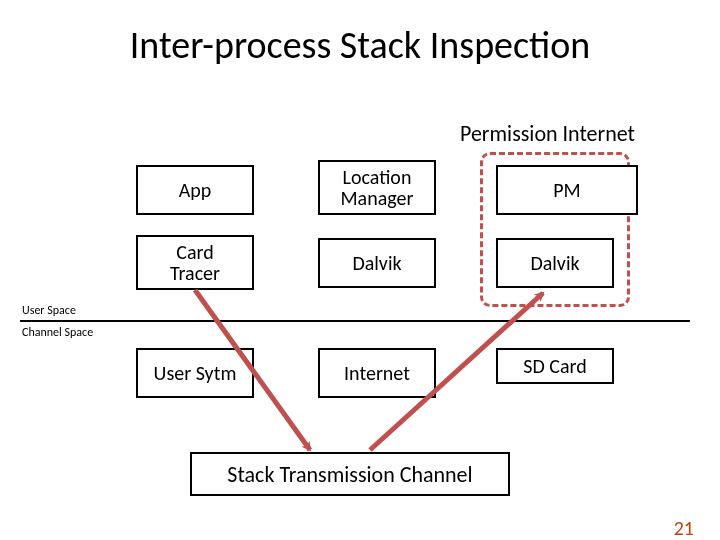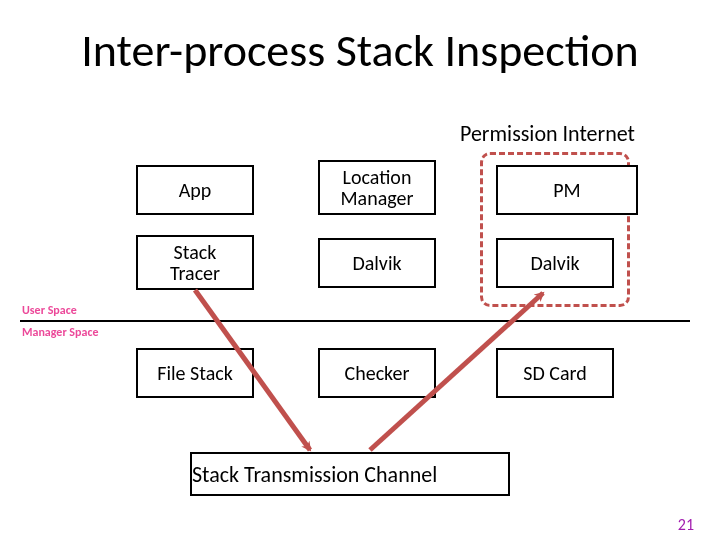--- a/index.html
+++ b/index.html
@@ -9,21 +9,21 @@
     background: #fff;
     font-family: "Calibri", "Segoe UI", Arial, sans-serif;
     position: relative;
     overflow: hidden;
   }
   .title {
     position: absolute;
     top: 22px;
     left: 0; right: 0;
     text-align: center;
-    font-size: 46px;
+    font-size: 38px;
     color: #000;
     font-weight: 400;
   }
   .perm-checker-label {
     position: absolute;
     top: 120px;
     left: 460px;
     font-size: 22px;
     color: #000;
   }
@@ -40,44 +40,45 @@
   }
   .dashed-group {
     position: absolute;
     border: 3px dashed #c0504d;
     border-radius: 10px;
     background: transparent;
   }
   .space-label {
     position: absolute;
     font-size: 12px;
-    font-weight: 700;
-    color: #ec4899;
+    font-weight: 400;
+    color: #000000;
   }
   .divider {
     position: absolute;
     left: 20px;
     right: 30px;
     height: 0;
     border-top: 2px solid #000;
   }
   .channel-box {
     position: absolute;
     border: 2px solid #000;
     background: #fff;
     font-size: 22px;
     display: flex;
     align-items: center;
+    justify-content: center;
   }
   .page-number {
     position: absolute;
     right: 26px;
-    bottom: 6px;
-    font-size: 16px;
-    color: #a21caf;
+    bottom: 0;
+    font-size: 20px;
+    color: #c2410c;
   }
 </style>
 </head>
 <body>
 
 <div class="title">Inter-process Stack Inspection</div>
 
 <div class="perm-checker-label">Permission Internet</div>
 
 <div class="dashed-group" style="left:480px; top:152px; width:150px; height:155px;"></div>
@@ -87,41 +88,41 @@
 </div>
 <div class="box" style="left:318px; top:160px; width:118px; height:55px; white-space:pre-line;">
   <span>Location
 Manager</span>
 </div>
 <div class="box" style="left:496px; top:165px; width:142px; height:50px;">
   <span>PM</span>
 </div>
 
 <div class="box" style="left:136px; top:235px; width:118px; height:55px; white-space:pre-line;">
-  <span>Stack
+  <span>Card
 Tracer</span>
 </div>
 <div class="box" style="left:318px; top:238px; width:118px; height:50px;">
   <span>Dalvik</span>
 </div>
 <div class="box" style="left:496px; top:238px; width:118px; height:50px;">
   <span>Dalvik</span>
 </div>
 
 <div class="space-label" style="left:22px; top:303px;">User Space</div>
 <div class="divider" style="top:320px;"></div>
-<div class="space-label" style="left:22px; top:325px;">Manager Space</div>
+<div class="space-label" style="left:22px; top:325px;">Channel Space</div>
 
 <div class="box" style="left:136px; top:348px; width:118px; height:50px;">
-  <span>File Stack</span>
+  <span>User Sytm</span>
 </div>
 <div class="box" style="left:318px; top:348px; width:118px; height:50px;">
-  <span>Checker</span>
+  <span>Internet</span>
 </div>
-<div class="box" style="left:496px; top:348px; width:118px; height:50px;">
+<div class="box" style="left:496px; top:348px; width:118px; height:36px;">
   <span>SD Card</span>
 </div>
 
 <div class="channel-box" style="left:190px; top:452px; width:320px; height:44px;">
   <span>Stack Transmission Channel</span>
 </div>
 
 <svg style="position:absolute; left:0; top:0; width:720px; height:540px; pointer-events:none;">
   <defs>
     <marker id="ah" markerWidth="12" markerHeight="12" refX="8" refY="5" orient="auto" markerUnits="userSpaceOnUse">

